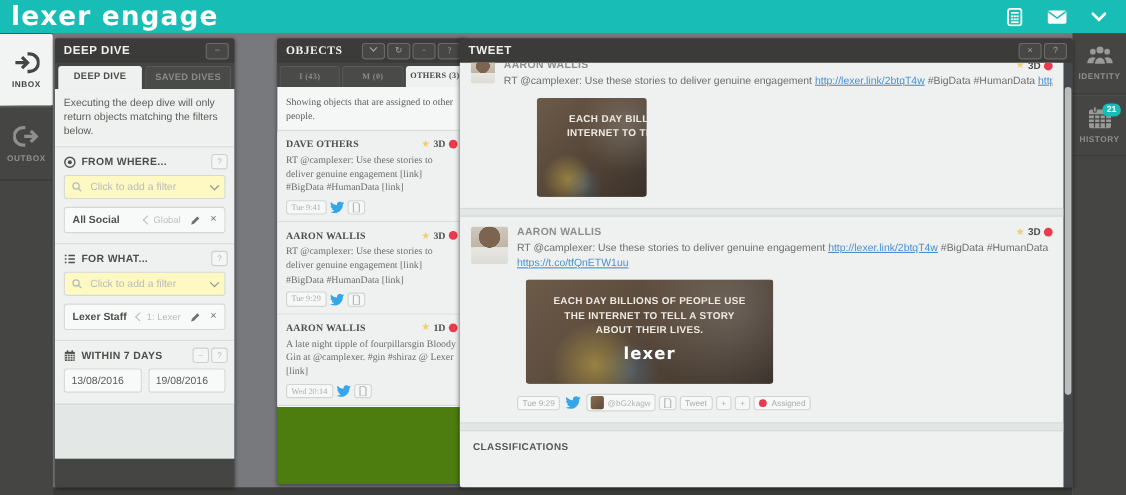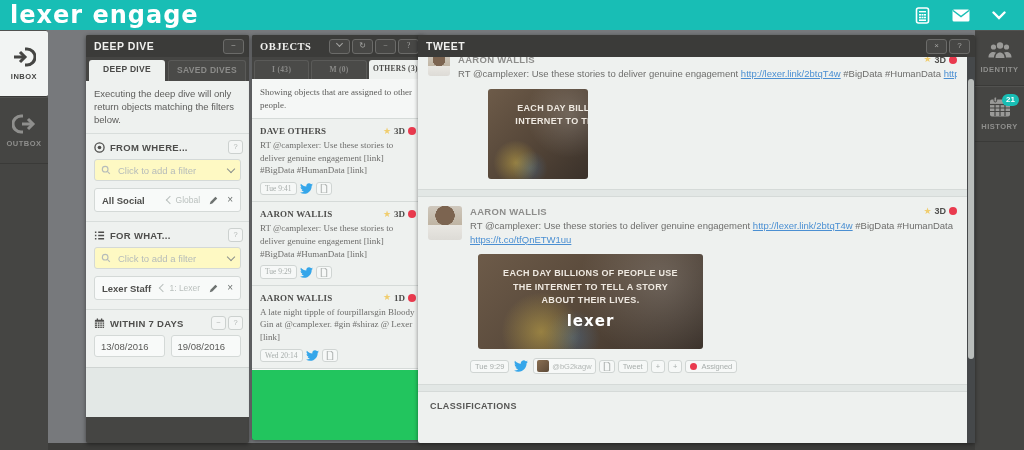--- a/index.html
+++ b/index.html
@@ -37,21 +37,21 @@
   .p-btns{margin-left:auto;display:flex;gap:2px;}
   .hbtn{min-width:15px;height:13px;border:1px solid #6b6b69;border-radius:3px;color:#a5a5a3;
         background:#474745;font-size:8px;line-height:12px;text-align:center;padding:0 2px;
         cursor:pointer;}
   .chev{display:inline-block;width:5px;height:5px;border-right:1.5px solid currentColor;
         border-bottom:1.5px solid currentColor;transform:rotate(45deg);margin-bottom:2px;}
   .chev-up{transform:rotate(225deg);margin-bottom:-1px;}
   .chev-left{transform:rotate(135deg);margin:0 1px 0 0;}
 
   
-  .dd{left:50px;top:35px;width:163px;height:408px;background:#454543;margin-left:36px;}
+  .dd{left:50px;top:35px;width:163px;height:408px;background:#454543;}
   .dd-tabs{display:flex;gap:3px;padding:3px 3px 0 3px;height:21px;}
   .tab{flex:1;border-radius:3px 3px 0 0;font-size:8.5px;font-weight:bold;text-align:center;
        line-height:19px;letter-spacing:.3px;cursor:pointer;}
   .tab.on{background:#eef1ef;color:#4a4a48;}
   .tab.off{background:#4a4a48;border:1px solid #5a5a58;border-bottom:none;color:#8b8b89;}
   .dd-body{position:absolute;top:46px;bottom:26px;left:0;right:0;background:#e3e8e6;overflow:hidden;}
   .dd-top{background:#eef1ef;border-bottom:1px solid #cfd4d2;padding-bottom:2px;}
   .intro{padding:7px 8px;font-size:9.5px;color:#5d5d5b;line-height:1.35;}
   .sec{border-top:1px solid #d8dddb;}
   .sec-head{display:flex;align-items:center;padding:6px 6px 5px 8px;}
@@ -79,21 +79,21 @@
            align-items:center;padding:0 4px;}
   .btn{flex:1;height:18px;background:#fbfdfc;border:1px solid #c6cbc9;border-radius:3px;
        font-size:8.5px;font-weight:bold;color:#5a5a58;display:flex;align-items:center;
        justify-content:center;gap:4px;cursor:pointer;letter-spacing:.3px;}
   .btn.exec{background:#18beb5;border-color:#11a198;color:#fff;}
 
   
   .obj{left:252px;top:35px;width:172px;height:405px;background:#454543;font-family:Liberation Serif, serif;}
   .obj-tabs{display:flex;gap:2px;padding:3px 2px 0 2px;height:19px;}
   .obj-tabs .tab{font-size:7.5px;line-height:17px;}
-  .obj-body{position:absolute;top:44px;bottom:0;left:0;right:0;background:#22c55e;
+  .obj-body{position:absolute;top:44px;bottom:0;left:0;right:0;background:#4d7c0f;
             border-radius:0 0 2px 2px;overflow:hidden;}
   .obj-note{background:#f5f7f6;border-bottom:1px solid #d5dad8;padding:7px 8px;
             font-size:9px;color:#5d5d5b;line-height:1.4;}
   .o-item{padding:7px 8px 6px;border-bottom:1px solid #d5dad8;box-shadow:0 1px 0 #f8faf9;
           cursor:pointer;background:#eef1ef;}
   .o-head{display:flex;align-items:center;margin-bottom:3px;}
   .o-name{font-size:9px;font-weight:bold;color:#4e4e4c;letter-spacing:.2px;}
   .meta-right{margin-left:auto;display:flex;align-items:center;gap:3px;}
   .star{color:#f0cd6e;font-size:9px;line-height:1;}
   .age{font-size:9px;font-weight:bold;color:#4e4e4c;}

